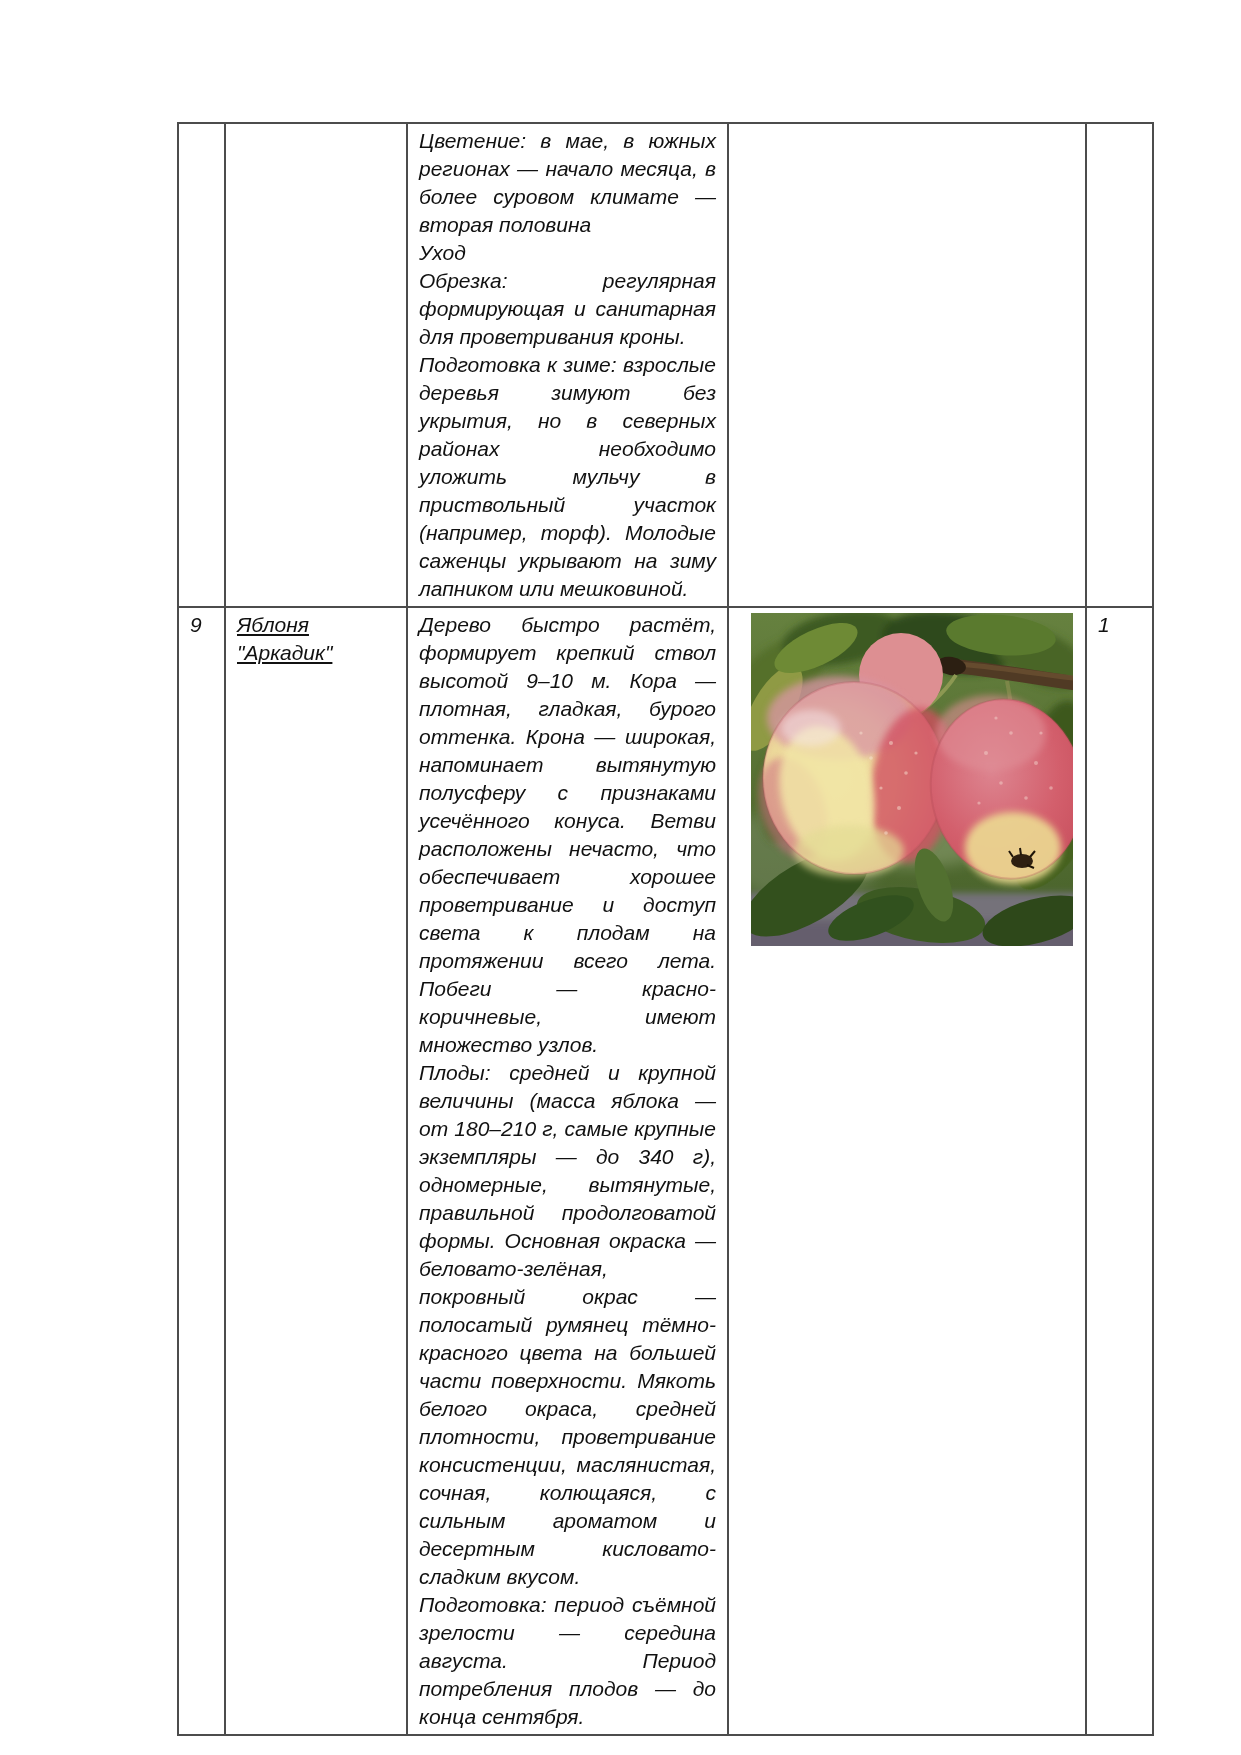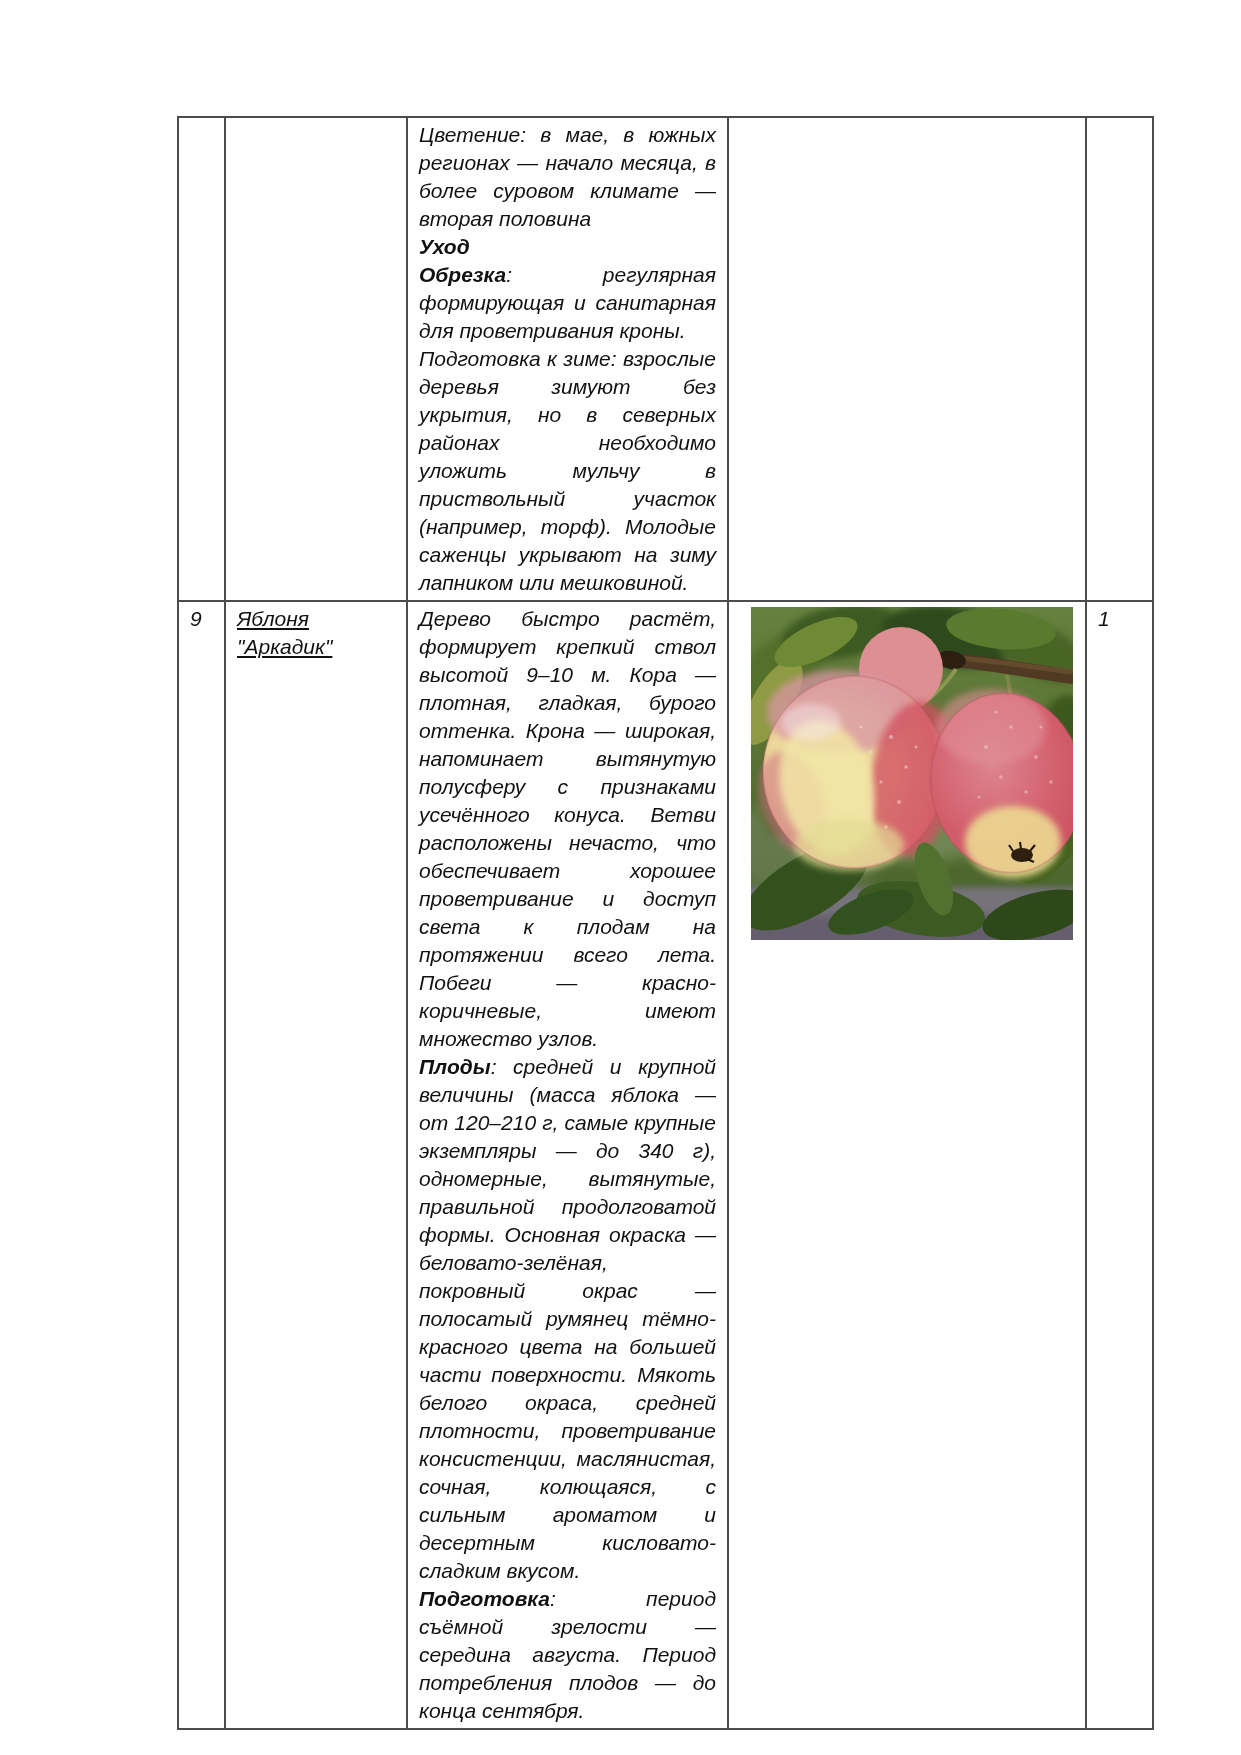--- a/index.html
+++ b/index.html
@@ -2,37 +2,37 @@
 <html><head>
 <meta charset="utf-8">
 <style>
   html,body{margin:0;padding:0;background:#ffffff;}
   .page{
     position:relative;width:1241px;height:1755px;background:#ffffff;
     font-family:"Liberation Sans","DejaVu Sans",sans-serif;color:#111111;
     overflow:hidden;
   }
   table.doc{
-    position:absolute;left:177px;top:116px;width:975px;
+    position:absolute;left:177px;top:122px;width:975px;
     border-collapse:collapse;table-layout:fixed;
   }
   table.doc td{
     border:2px solid #4c4c4c;
     vertical-align:top;
     padding:3px 11px;
     font-style:italic;
     font-size:21px;
     line-height:28px;
     overflow:hidden;
   }
   td.c-num{padding-left:11px;}
   td.c-photo{padding:0;}
   .para{margin:0;text-align:justify;}
   .run{font-style:italic;}
-  .b{font-weight:700;margin-top:28px;}
+  .b{font-weight:400;margin-top:28px;}
   .name-line{display:block;text-decoration:underline;}
   .photo-wrap{margin:2px 0 0 11px;width:322px;height:333px;overflow:hidden;}
   .photo-wrap svg{display:block;}
 </style>
 </head>
 <body>
 
 <div class="page">
   <table class="doc">
     <colgroup>
@@ -58,21 +58,21 @@
       </tr>
 
       <tr style="height:1063px;">
         <td class="c-num"><span class="run">9</span></td>
         <td>
           <span class="run name-line">Яблоня</span>
           <span class="run name-line">"Аркадик"</span>
         </td>
         <td>
           <p class="para"><span class="run">Дерево быстро растёт, формирует крепкий ствол высотой 9–10 м. Кора — плотная, гладкая, бурого оттенка. Крона — широкая, напоминает вытянутую полусферу с признаками усечённого конуса. Ветви расположены нечасто, что обеспечивает хорошее проветривание и доступ света к плодам на протяжении всего лета. Побеги — красно-коричневые, имеют множество узлов.</span></p>
-          <p class="para"><span class="run b">Плоды</span><span class="run">: средней и крупной величины (масса яблока — от 120–210 г, самые крупные экземпляры — до 340 г), одномерные, вытянутые, правильной продолговатой формы. Основная окраска — беловато-зелёная,</span></p>
+          <p class="para"><span class="run b">Плоды</span><span class="run">: средней и крупной величины (масса яблока — от 180–210 г, самые крупные экземпляры — до 340 г), одномерные, вытянутые, правильной продолговатой формы. Основная окраска — беловато-зелёная,</span></p>
           <p class="para"><span class="run">покровный окрас — полосатый румянец тёмно-красного цвета на большей части поверхности. Мякоть белого окраса, средней плотности, проветривание консистенции, маслянистая, сочная, колющаяся, с сильным ароматом и десертным кисловато-сладким вкусом.</span></p>
           <p class="para"><span class="run b">Подготовка</span><span class="run">: период съёмной зрелости — середина августа. Период потребления плодов — до конца сентября.</span></p>
         </td>
         <td class="c-photo">
           <div class="photo-wrap">
             <svg viewBox="0 0 322 333" width="322" height="333">
               <defs>
                 <linearGradient id="bg" x1="0" y1="0" x2="0" y2="1">
                   <stop offset="0" stop-color="#66813f"></stop>
                   <stop offset="0.55" stop-color="#556f32"></stop>

